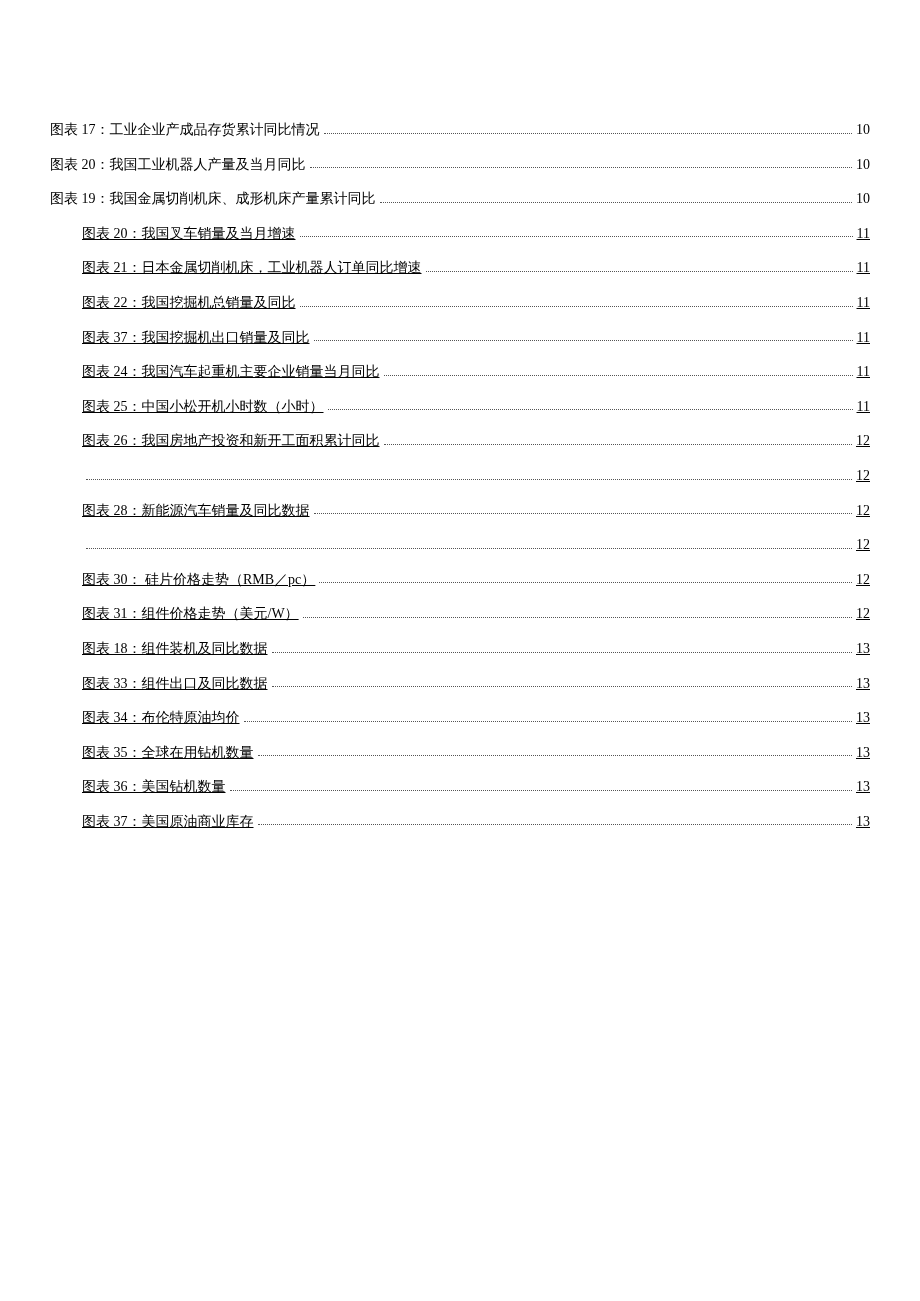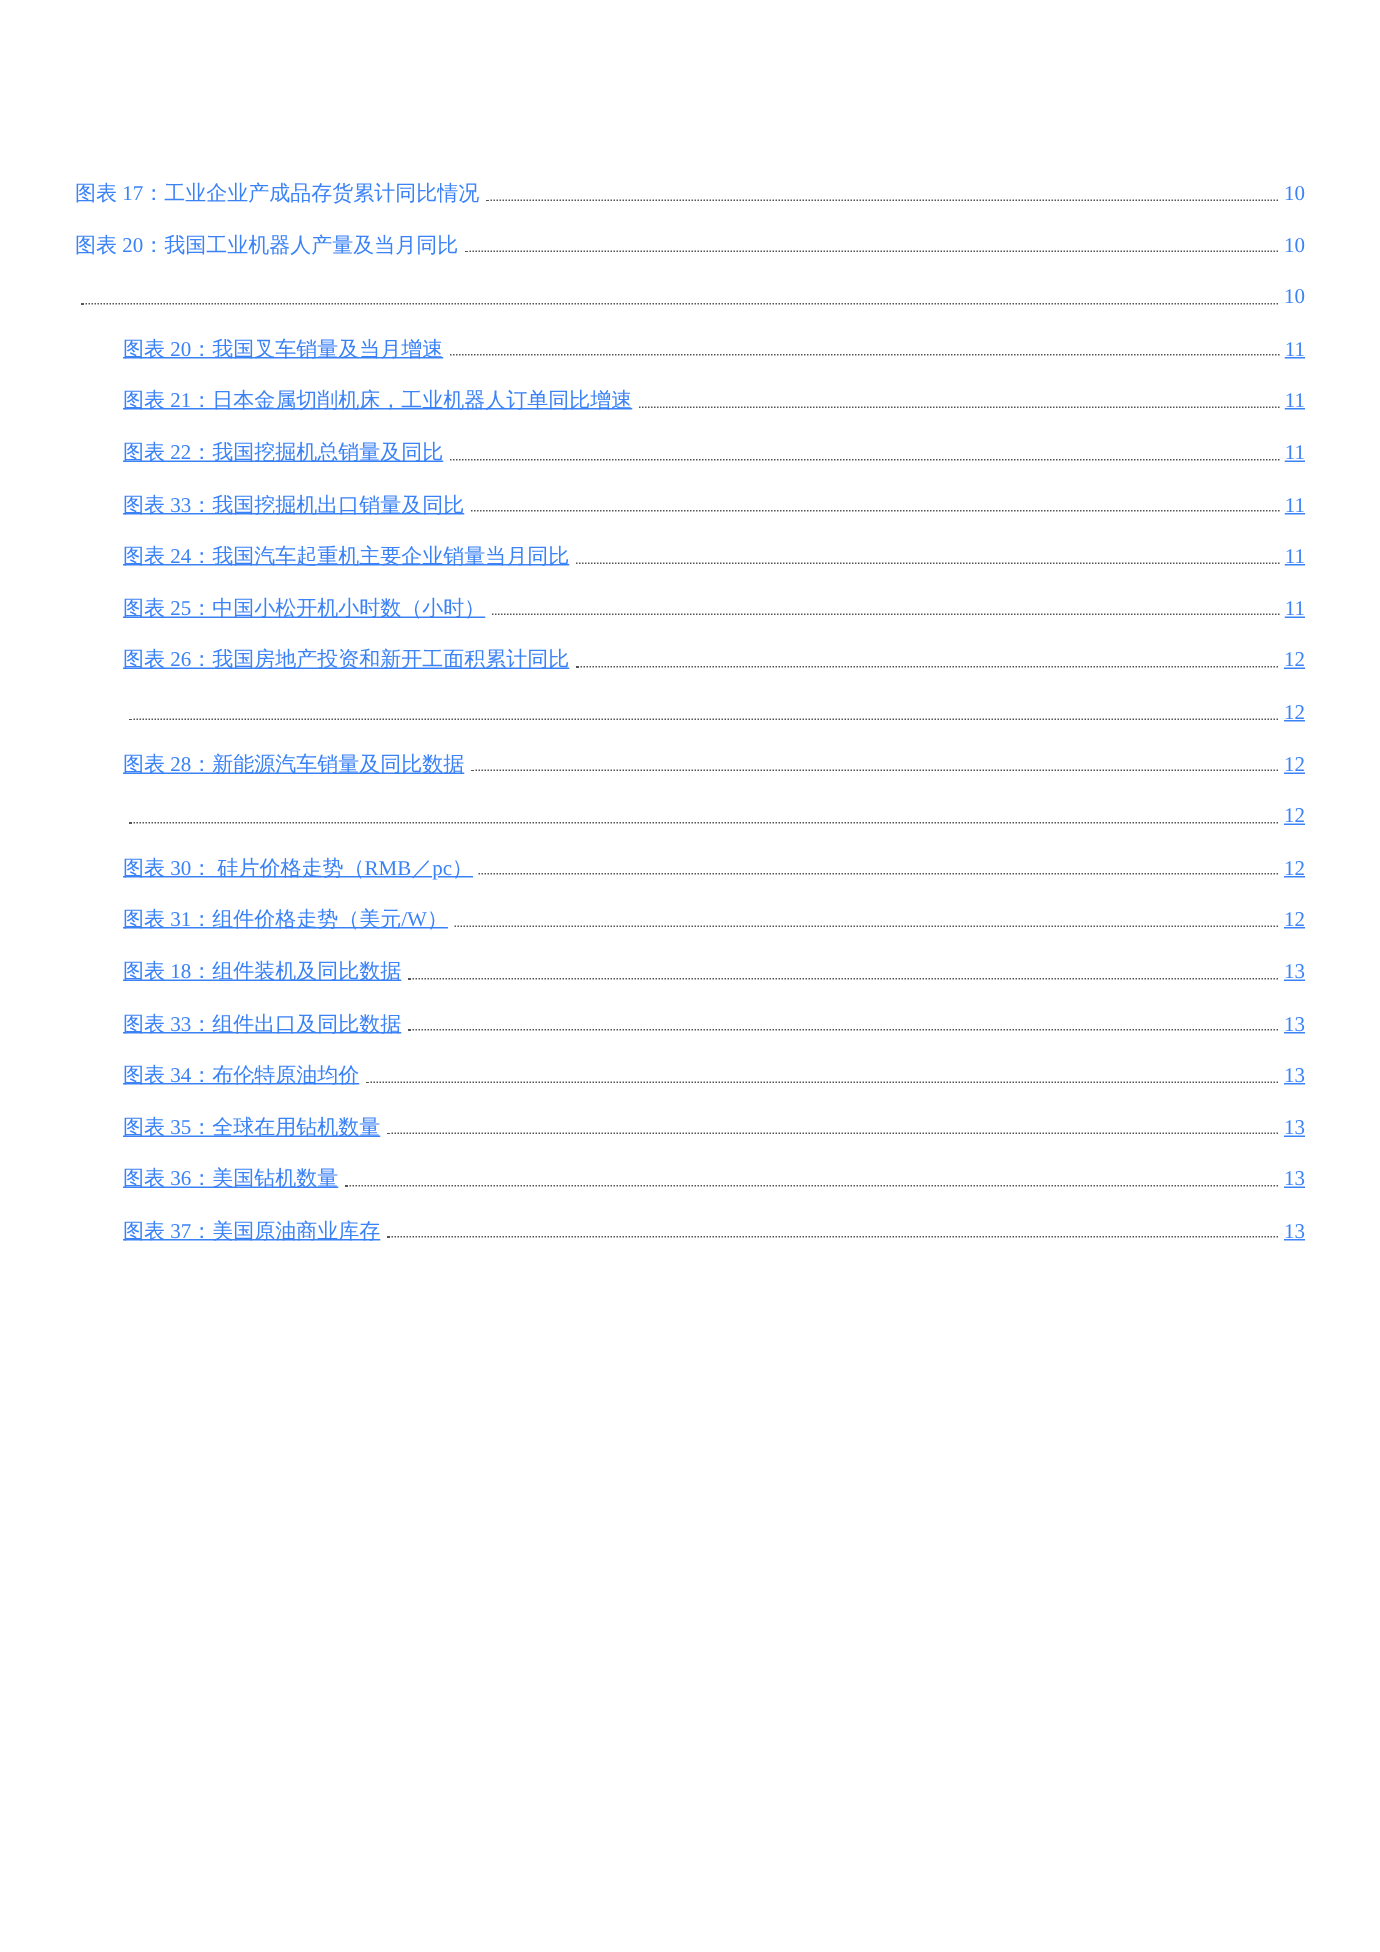--- a/index.html
+++ b/index.html
@@ -14,21 +14,21 @@
       font-family: "SimSun", "宋体", serif;
       padding: 120px 50px 0 50px;
     }
     .toc-wrapper {
       width: 100%;
     }
     .toc-row {
       display: flex;
       align-items: baseline;
       font-size: 14px;
-      color: #3b82f6;
+      color: #000000;
       margin-bottom: 15px;
       line-height: 1.4;
     }
     .toc-row.level-0 {
       padding-left: 0;
     }
     .toc-row.level-1 {
       padding-left: 32px;
       text-decoration: underline;
     }
@@ -59,40 +59,41 @@
       <span class="toc-label">图表 17：工业企业产成品存货累计同比情况</span>
       <span class="toc-dots"></span>
       <span class="toc-page">10</span>
     </div>
     <div class="toc-row level-0">
       <span class="toc-label">图表 20：我国工业机器人产量及当月同比</span>
       <span class="toc-dots"></span>
       <span class="toc-page">10</span>
     </div>
     <div class="toc-row level-0">
+      <span class="toc-label">图表 19：我国金属切削机床、成形机床产量累计同比</span>
       <span class="toc-dots"></span>
       <span class="toc-page">10</span>
     </div>
     <div class="toc-row level-1">
       <span class="toc-label">图表 20：我国叉车销量及当月增速</span>
       <span class="toc-dots"></span>
       <span class="toc-page">11</span>
     </div>
     <div class="toc-row level-1">
       <span class="toc-label">图表 21：日本金属切削机床，工业机器人订单同比增速</span>
       <span class="toc-dots"></span>
       <span class="toc-page">11</span>
     </div>
     <div class="toc-row level-1">
       <span class="toc-label">图表 22：我国挖掘机总销量及同比</span>
       <span class="toc-dots"></span>
       <span class="toc-page">11</span>
     </div>
     <div class="toc-row level-1">
-      <span class="toc-label">图表 33：我国挖掘机出口销量及同比</span>
+      <span class="toc-label">图表 37：我国挖掘机出口销量及同比</span>
       <span class="toc-dots"></span>
       <span class="toc-page">11</span>
     </div>
     <div class="toc-row level-1">
       <span class="toc-label">图表 24：我国汽车起重机主要企业销量当月同比</span>
       <span class="toc-dots"></span>
       <span class="toc-page">11</span>
     </div>
     <div class="toc-row level-1">
       <span class="toc-label">图表 25：中国小松开机小时数（小时）</span>

